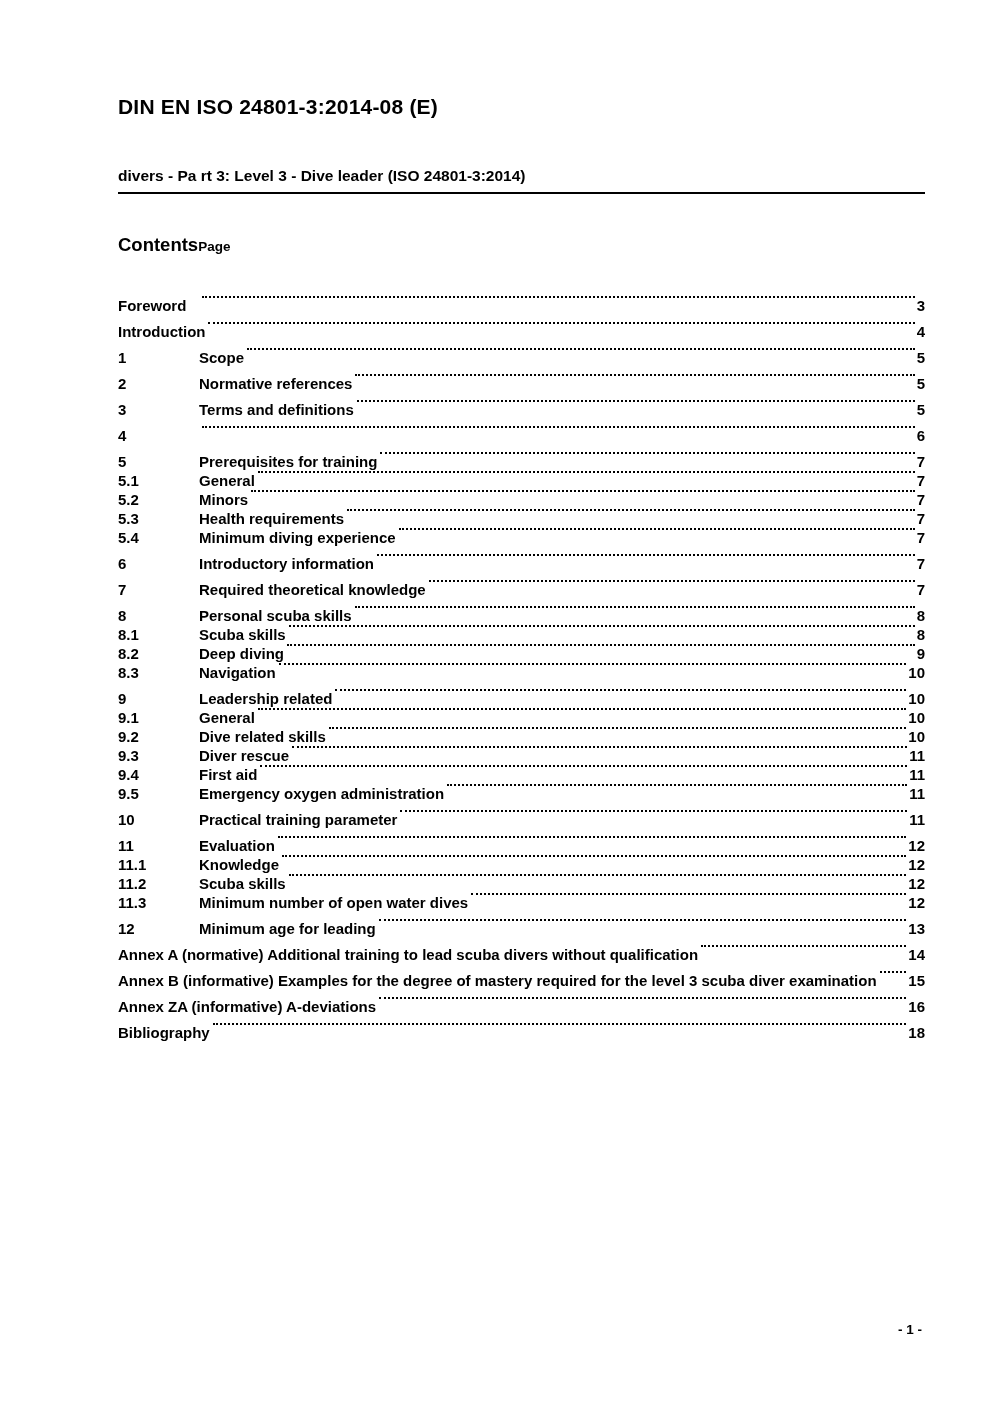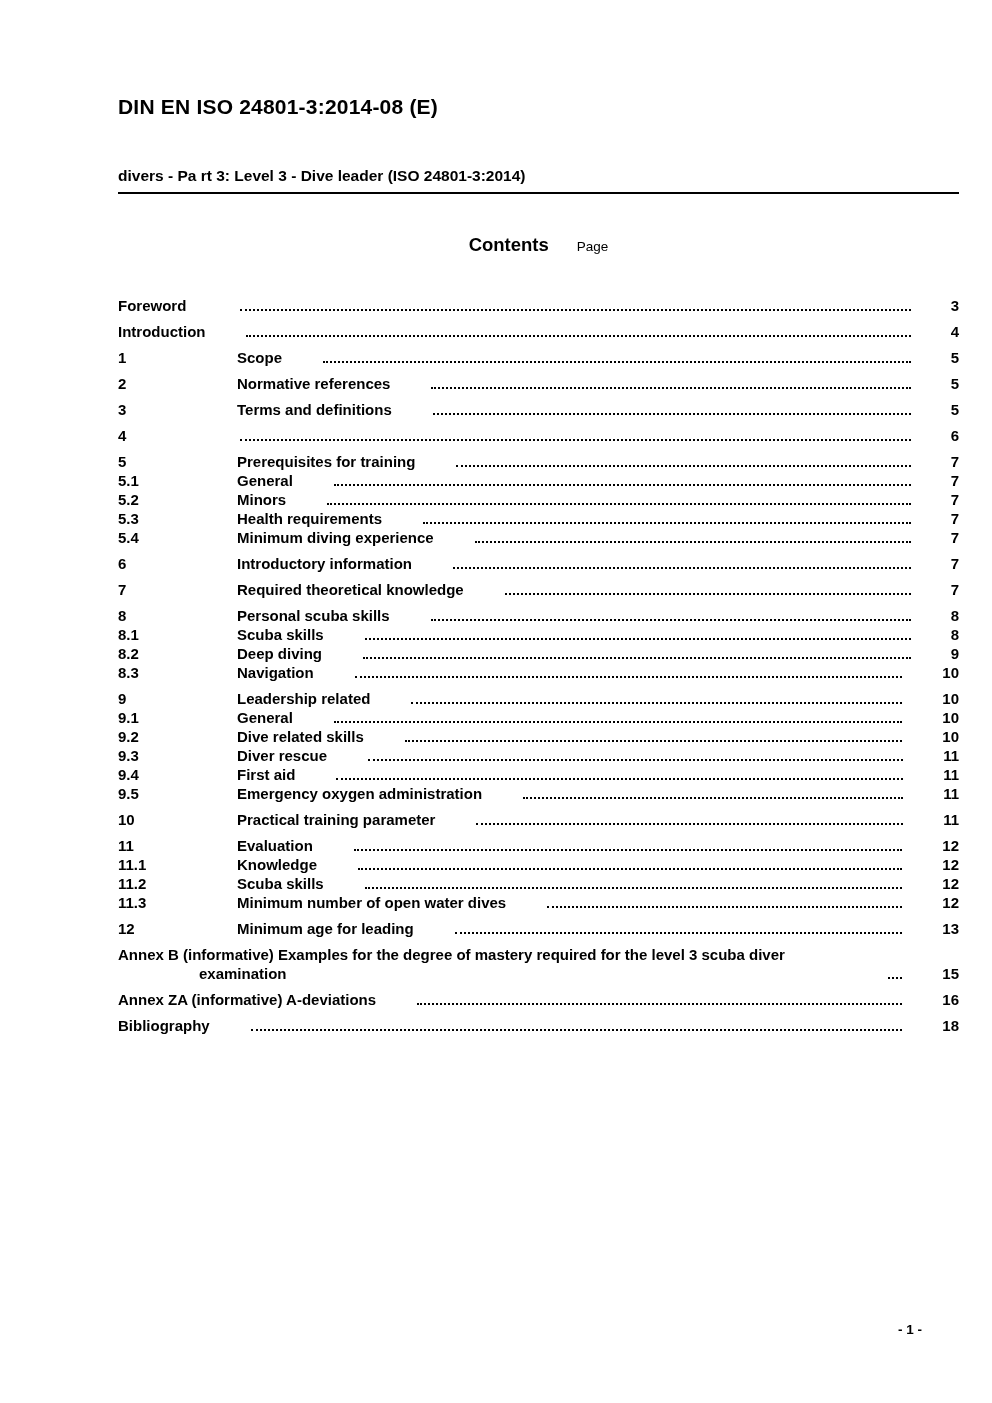--- a/index.html
+++ b/index.html
@@ -13,62 +13,60 @@
     overflow: hidden;
     font-family: "Liberation Sans", "DejaVu Sans", sans-serif;
     color: #000000;
   }
   .page {
     position: relative;
     width: 992px;
     height: 1403px;
     box-sizing: border-box;
     background: #ffffff;
-    padding: 95px 33px 0 118px;
+    padding: 95px 67px 0 118px;
   }
   .doc-id {
     font-size: 21px;
     font-weight: bold;
     letter-spacing: 0.2px;
     margin: 0 0 47px 0;
   }
   .doc-title {
     font-size: 15.5px;
     font-weight: bold;
     line-height: 20px;
     margin: 0;
     padding-bottom: 6px;
     border-bottom: 2px solid #000000;
   }
   .contents-bar {
     display: flex;
-    justify-content: center;
+    justify-content: flex-start;
     align-items: baseline;
     margin-top: 40px;
   }
   .contents-heading {
     font-size: 18.5px;
     font-weight: bold;
     margin: 0;
   }
   .page-col-label {
     font-size: 13.5px;
-    font-weight: normal;
-    margin-left: 28px;
+    font-weight: bold;
   }
   .toc-list {
     margin-top: 40px;
     font-size: 15px;
     font-weight: bold;
   }
   .toc-entry {
     display: flex;
-    align-items: flex-end;
+    align-items: flex-start;
     line-height: 19px;
-    gap: 38px;
   }
   .toc-entry.spaced {
     margin-top: 7px;
   }
   .toc-num {
     width: 81px;
     flex: 0 0 81px;
   }
   .toc-label {
     flex: 0 1 auto;
@@ -280,20 +278,26 @@
     <span class="toc-page">12</span>
   </div>
       <div class="toc-entry spaced">
     <span class="toc-num">12</span>
     <span class="toc-label">Minimum age for leading</span>
     <span class="dot-leader"></span>
     <span class="toc-page">13</span>
   </div>
       <div class="toc-entry spaced">
 
+    <span class="toc-label hang">Annex A (normative) Additional training to lead scuba divers without qualification</span>
+    <span class="dot-leader"></span>
+    <span class="toc-page">14</span>
+  </div>
+      <div class="toc-entry spaced">
+
     <span class="toc-label hang">Annex B (informative) Examples for the degree of mastery required for the level 3 scuba diver examination</span>
     <span class="dot-leader"></span>
     <span class="toc-page">15</span>
   </div>
       <div class="toc-entry spaced">
 
     <span class="toc-label hang">Annex ZA (informative) A-deviations</span>
     <span class="dot-leader"></span>
     <span class="toc-page">16</span>
   </div>

